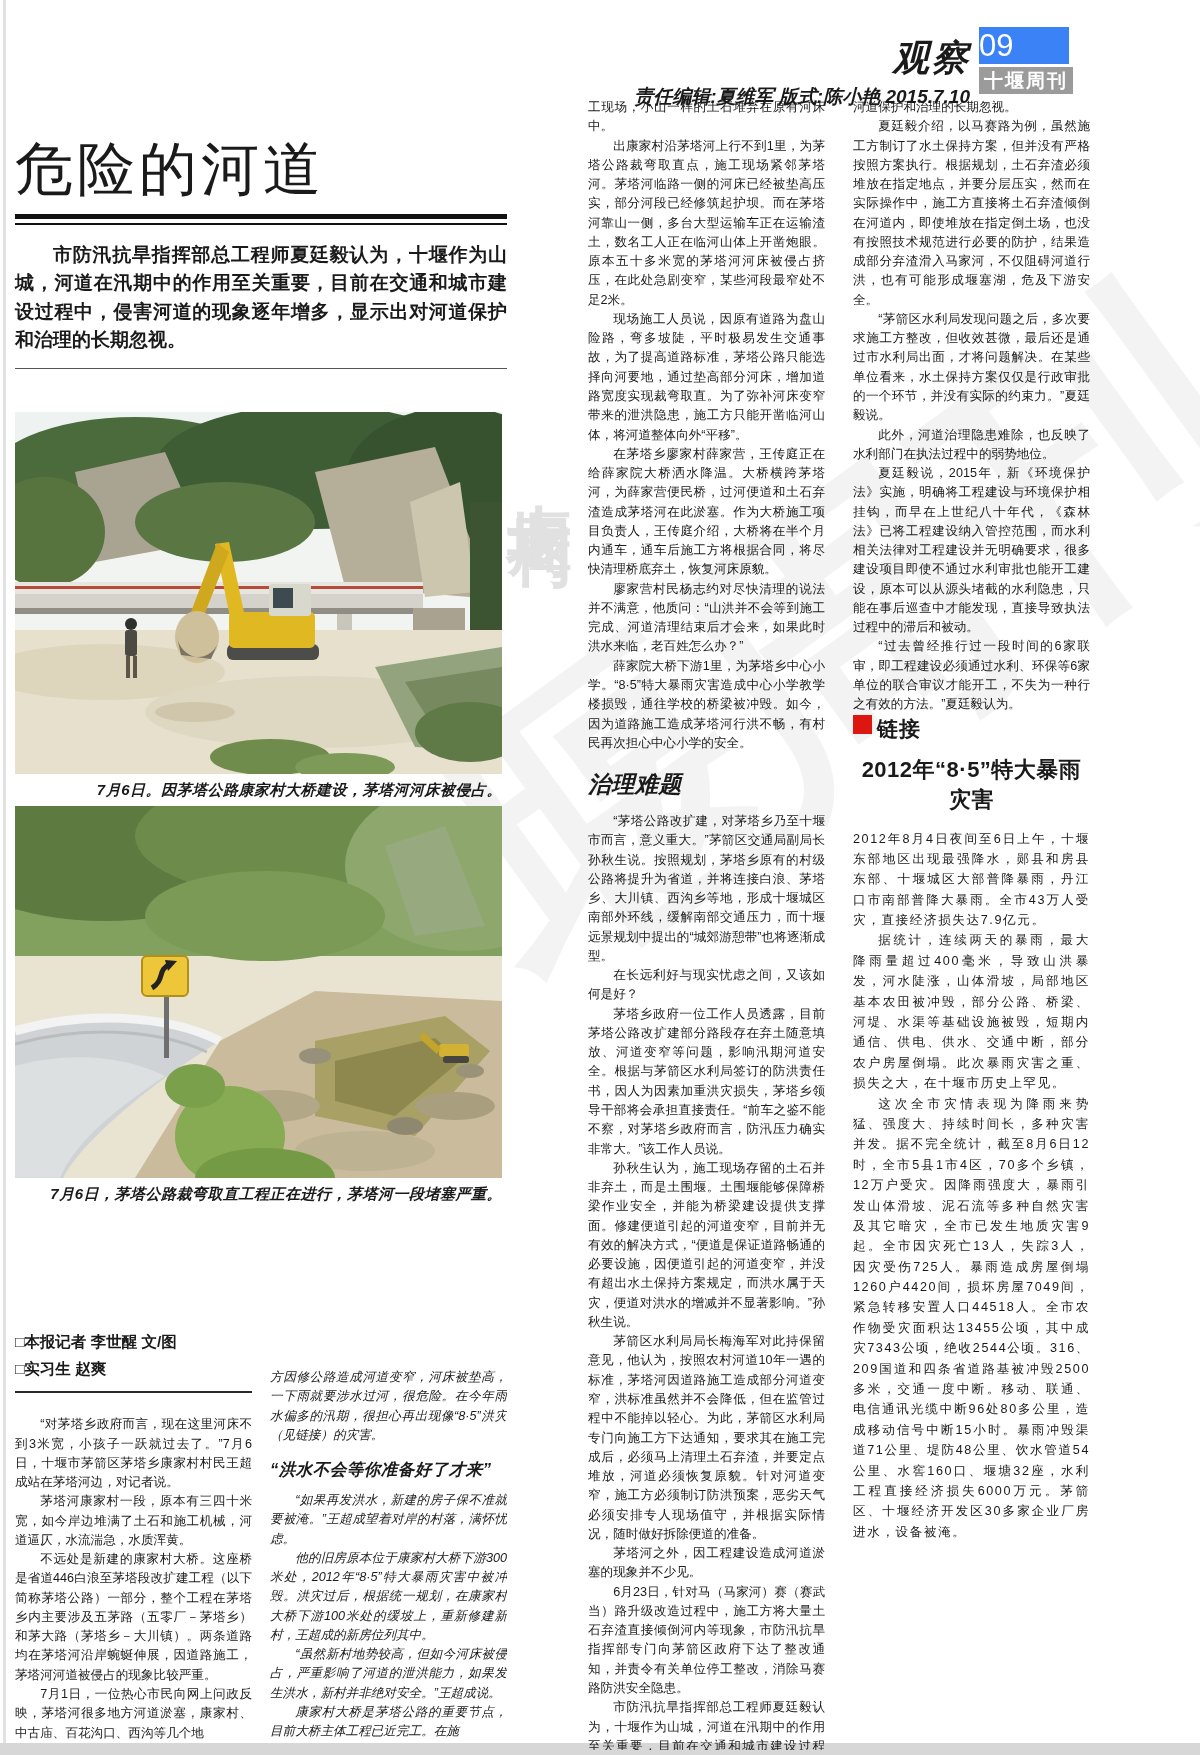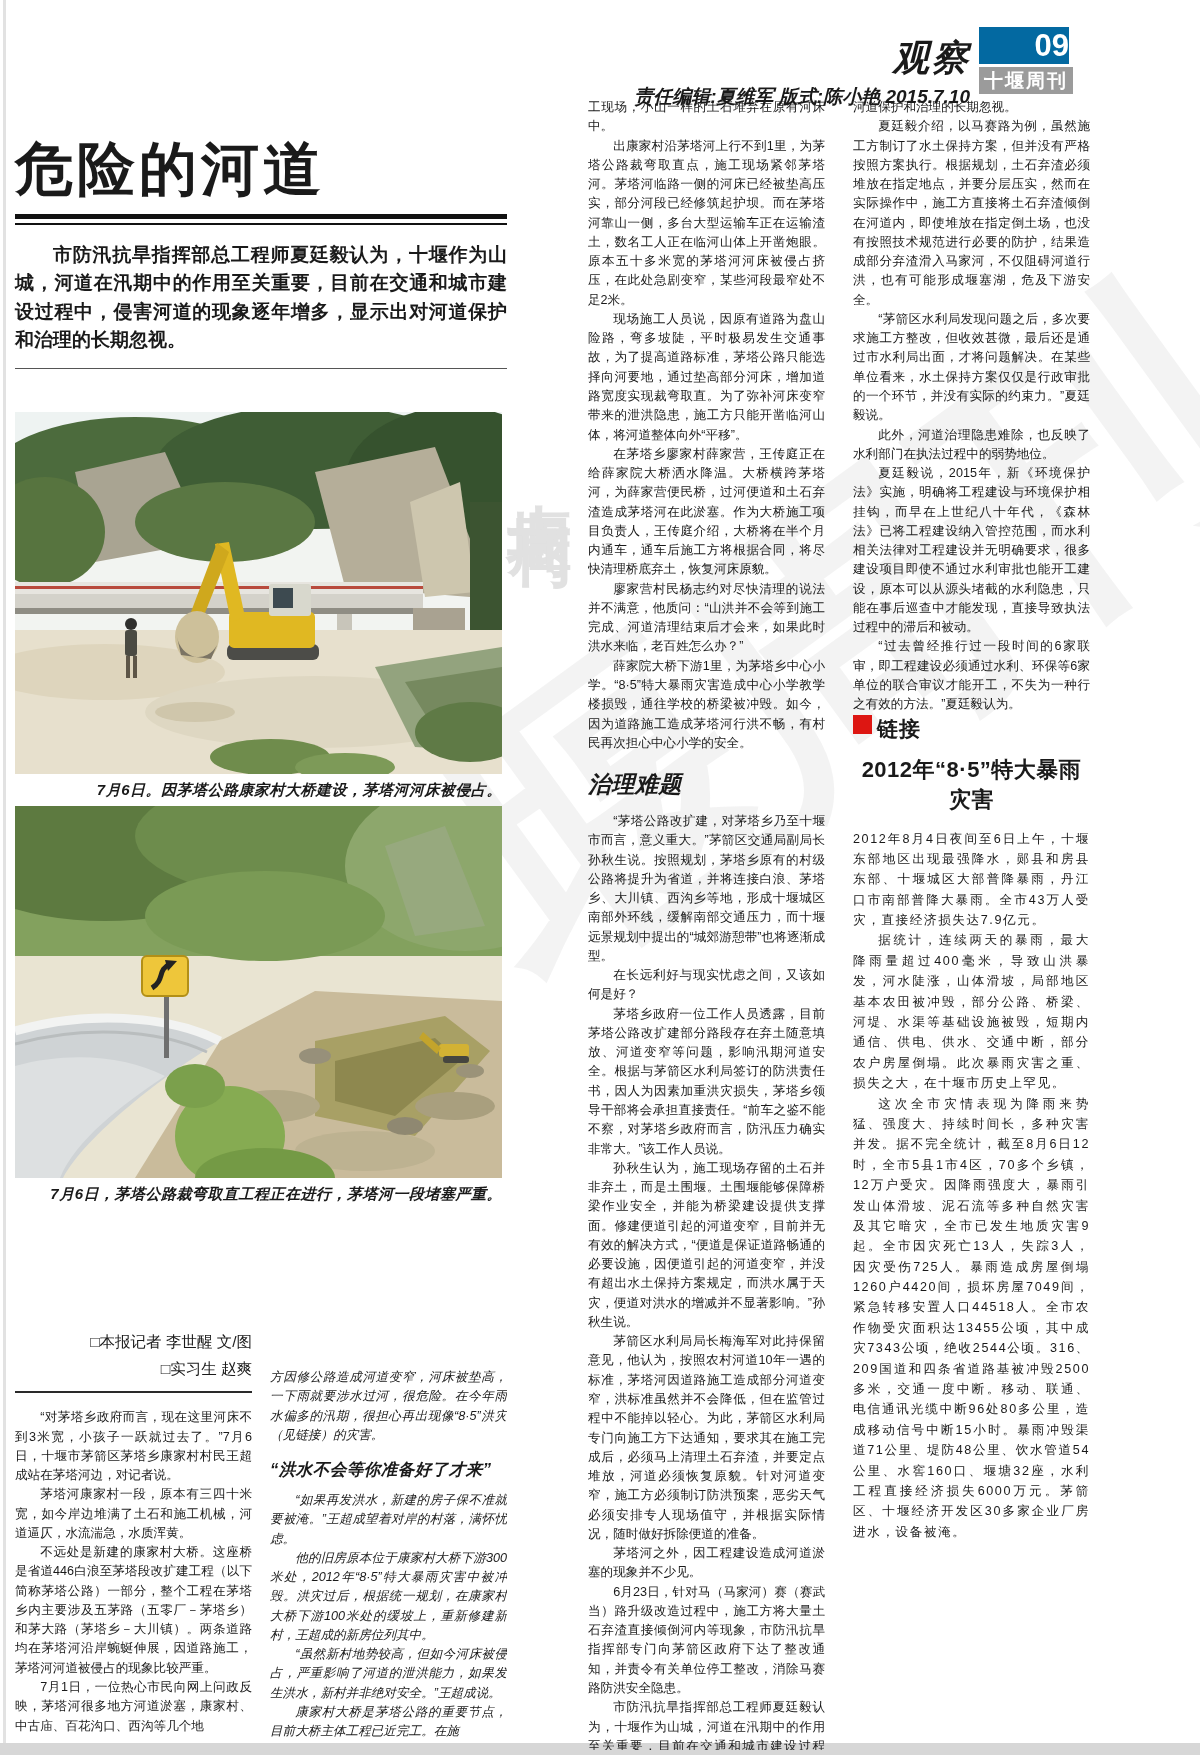--- a/index.html
+++ b/index.html
@@ -11,45 +11,45 @@
   
   .scan-left{position:absolute;left:3px;top:0;width:3px;height:100%;background:#e2e2e2;}
   .scan-bottom{position:absolute;left:0;top:1743px;width:100%;height:12px;background:#d7d7d7;}
   
   .wm{position:absolute;z-index:0;font-weight:bold;pointer-events:none;user-select:none;}
   .wm-vert{left:497px;top:452px;writing-mode:vertical-rl;font-size:64px;letter-spacing:8px;color:#dcdcdc;opacity:.85;}
   .wm-diag{left:240px;top:880px;font-size:300px;color:#ececec;white-space:nowrap;
            transform:rotate(-36deg);transform-origin:left center;opacity:.6;}
   
   .hdr-section{position:absolute;left:893px;top:34px;font-size:36px;font-weight:900;letter-spacing:3px;z-index:2;font-style:italic;}
-  .hdr-page{position:absolute;left:979px;top:27px;width:90px;height:37px;background:#0369a1;color:#fff;
-            font-size:31px;font-weight:bold;text-align:right;line-height:37px;z-index:2;}
+  .hdr-page{position:absolute;left:979px;top:27px;width:90px;height:37px;background:#3b82f6;color:#fff;
+            font-size:31px;font-weight:normal;text-align:left;line-height:37px;z-index:2;}
   .hdr-masthead{position:absolute;left:979px;top:67px;width:94px;height:27px;background:#9b9b9b;color:#fff;
             font-family:"Liberation Serif",serif;font-size:19px;font-weight:bold;text-align:center;
             line-height:27px;letter-spacing:2px;z-index:2;}
   .hdr-editors{position:absolute;left:580px;top:84px;width:390px;text-align:right;
             font-size:19px;font-weight:bold;font-style:italic;z-index:2;}
   
   .lede{position:absolute;left:15px;top:138px;width:492px;z-index:1;}
-  .lede h1{margin:0;font-family:"Liberation Serif",serif;font-size:58px;font-weight:700;letter-spacing:4px;line-height:1.1;}
+  .lede h1{margin:0;font-family:"Liberation Serif",serif;font-size:58px;font-weight:400;letter-spacing:4px;line-height:1.1;}
   .double-rule{margin-top:12px;height:4px;border-top:5px solid #111;border-bottom:2px solid #111;}
   .intro{margin:16px 0 0 0;font-size:19px;font-weight:bold;line-height:1.5;text-indent:2em;text-align:justify;}
   .thin-rule{margin-top:13px;border-top:1px solid #555;}
   
   .fig{position:absolute;left:15px;width:487px;margin:0;z-index:1;}
   .fig1{top:412px;}
   .fig2{top:806px;}
   .fig svg{display:block;}
   .fig figcaption{margin-top:7px;font-size:15px;font-weight:bold;font-style:italic;text-align:right;letter-spacing:.5px;}
   
   .left-cols{position:absolute;left:15px;top:1328px;width:492px;height:420px;display:flex;gap:18px;overflow:hidden;z-index:1;}
   .right-cols{position:absolute;left:588px;top:98px;width:502px;height:1652px;display:flex;gap:28px;overflow:hidden;z-index:1;}
   .col{width:237px;flex:0 0 237px;}
   .col2pad{padding-top:40px;font-style:italic;}
-  .bylines{font-size:15.5px;font-weight:normal;line-height:1.75;border-bottom:2px solid #2a2a2a;padding-bottom:9px;margin-bottom:15px;text-align:right;}
+  .bylines{font-size:15.5px;font-weight:bold;line-height:1.75;border-bottom:2px solid #2a2a2a;padding-bottom:9px;margin-bottom:22px;}
   .body p{margin:0;font-size:12.6px;line-height:1.53;text-align:justify;text-indent:2em;}
   .cont p:first-child{text-indent:0;}
   .subhead{margin:14px 0 10px 0;font-size:16.5px;font-weight:bold;letter-spacing:.5px;}
   .subhead.center{text-align:left;font-size:23px;margin:16px 0 12px 0;font-style:italic;}
   
   .link-label{font-size:21px;font-weight:bold;display:flex;letter-spacing:1px;}
   .red-sq{display:inline-block;width:19px;height:19px;background:#dd1612;margin-right:5px;}
   .link-title{margin:12px 0 14px 0;font-size:22px;font-weight:900;text-align:center;letter-spacing:.5px;}
   .link-body p{letter-spacing:1.6px;line-height:1.62;}
 </style>

